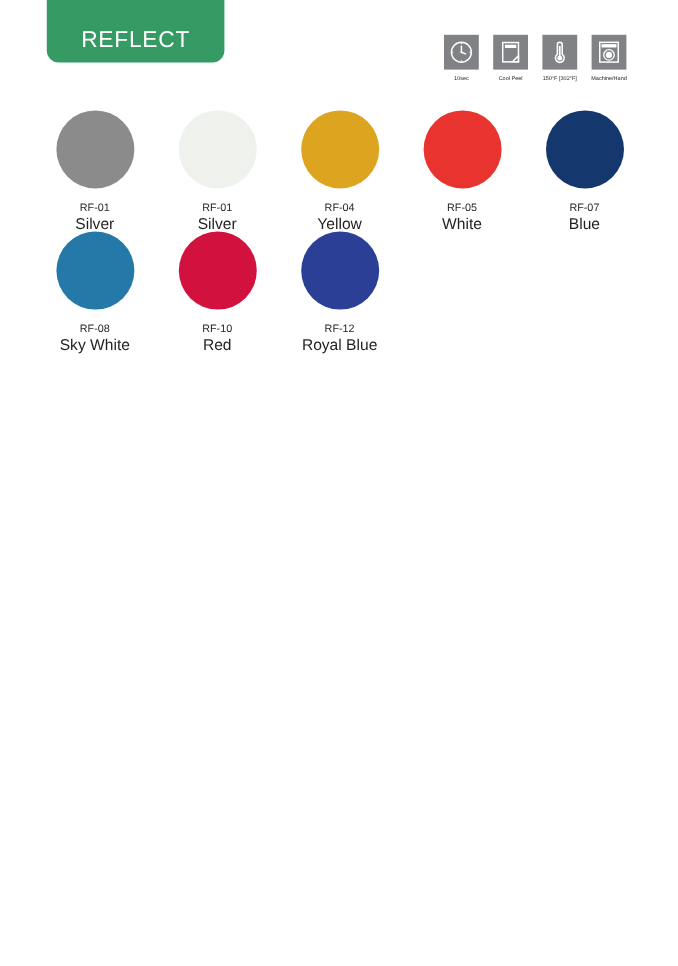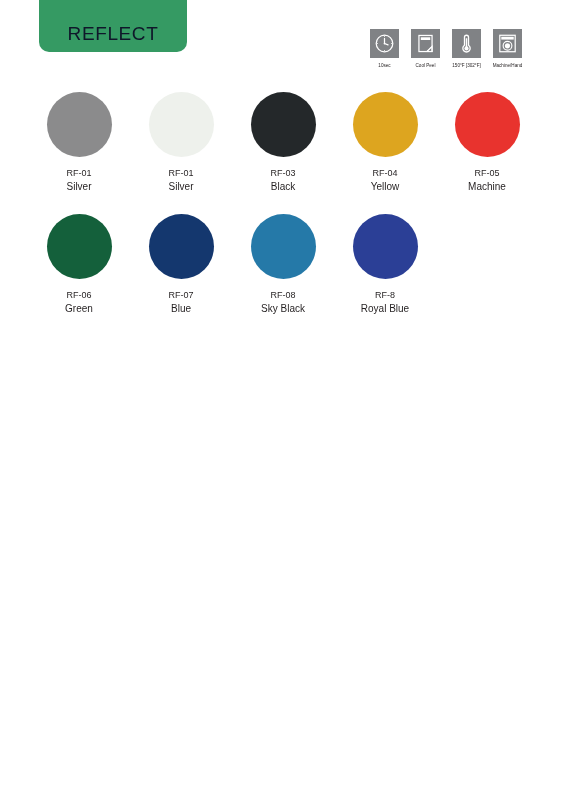--- a/index.html
+++ b/index.html
@@ -31,21 +31,21 @@
     height: 66px;
     background: #359a63;
     border-radius: 0 0 10px 10px;
     display: flex;
     align-items: flex-end;
     justify-content: center;
     padding-bottom: 9px;
     box-sizing: border-box;
   }
   .brand-badge .brand-text {
-    color: #0f172a;
+    color: #ffffff;
     font-size: 19px;
     letter-spacing: 0.6px;
     font-weight: 400;
     line-height: 1;
   }
 
   
   .care-icons {
     position: absolute;
     left: 370px;
@@ -78,42 +78,42 @@
   }
 
   
   .swatch-grid {
     position: absolute;
     left: 28px;
     top: 92px;
     width: 512px;
     display: grid;
     grid-template-columns: repeat(5, 102px);
-    row-gap: 21px;
+    row-gap: 0;
   }
   .swatch-cell {
     width: 102px;
     display: flex;
     flex-direction: column;
     align-items: center;
   }
   .swatch-dot {
     width: 65px;
     height: 65px;
     border-radius: 50%;
   }
   .swatch-code {
     margin-top: 10px;
     font-size: 9px;
     line-height: 13px;
     color: #231f20;
     text-align: center;
   }
   .swatch-name {
-    font-size: 10px;
+    font-size: 13px;
     line-height: 13px;
     color: #231f20;
     text-align: center;
   }
 </style>
 </head>
 <body>
 
 <div class="page">
 
@@ -179,60 +179,55 @@
       <span class="swatch-code">RF-01</span>
       <span class="swatch-name">Silver</span>
     </div>
 
     <div class="swatch-cell">
       <span class="swatch-dot" style="background: rgb(238, 241, 236);"></span>
       <span class="swatch-code">RF-01</span>
       <span class="swatch-name">Silver</span>
     </div>
 
-    <div class="swatch-cell">
-      <span class="swatch-dot" style="background: rgb(36, 40, 42);"></span>
-      <span class="swatch-code">RF-03</span>
-      <span class="swatch-name">Black</span>
-    </div>
 
     <div class="swatch-cell">
       <span class="swatch-dot" style="background: rgb(221, 165, 31);"></span>
       <span class="swatch-code">RF-04</span>
       <span class="swatch-name">Yellow</span>
     </div>
 
     <div class="swatch-cell">
       <span class="swatch-dot" style="background: rgb(232, 51, 46);"></span>
       <span class="swatch-code">RF-05</span>
-      <span class="swatch-name">Machine</span>
-    </div>
-
-    <div class="swatch-cell">
-      <span class="swatch-dot" style="background: rgb(20, 96, 59);"></span>
-      <span class="swatch-code">RF-06</span>
-      <span class="swatch-name">Green</span>
-    </div>
+      <span class="swatch-name">White</span>
+    </div>
+
 
     <div class="swatch-cell">
       <span class="swatch-dot" style="background: rgb(20, 55, 110);"></span>
       <span class="swatch-code">RF-07</span>
       <span class="swatch-name">Blue</span>
     </div>
 
     <div class="swatch-cell">
       <span class="swatch-dot" style="background: rgb(37, 121, 168);"></span>
       <span class="swatch-code">RF-08</span>
-      <span class="swatch-name">Sky Black</span>
-    </div>
-
-
+      <span class="swatch-name">Sky White</span>
+    </div>
+
+
+    <div class="swatch-cell">
+      <span class="swatch-dot" style="background: rgb(211, 17, 62);"></span>
+      <span class="swatch-code">RF-10</span>
+      <span class="swatch-name">Red</span>
+    </div>
 
 
     <div class="swatch-cell">
       <span class="swatch-dot" style="background: rgb(43, 63, 150);"></span>
-      <span class="swatch-code">RF-8</span>
+      <span class="swatch-code">RF-12</span>
       <span class="swatch-name">Royal Blue</span>
     </div>
 
   </div>
 
 </div>
 
 </body></html>

